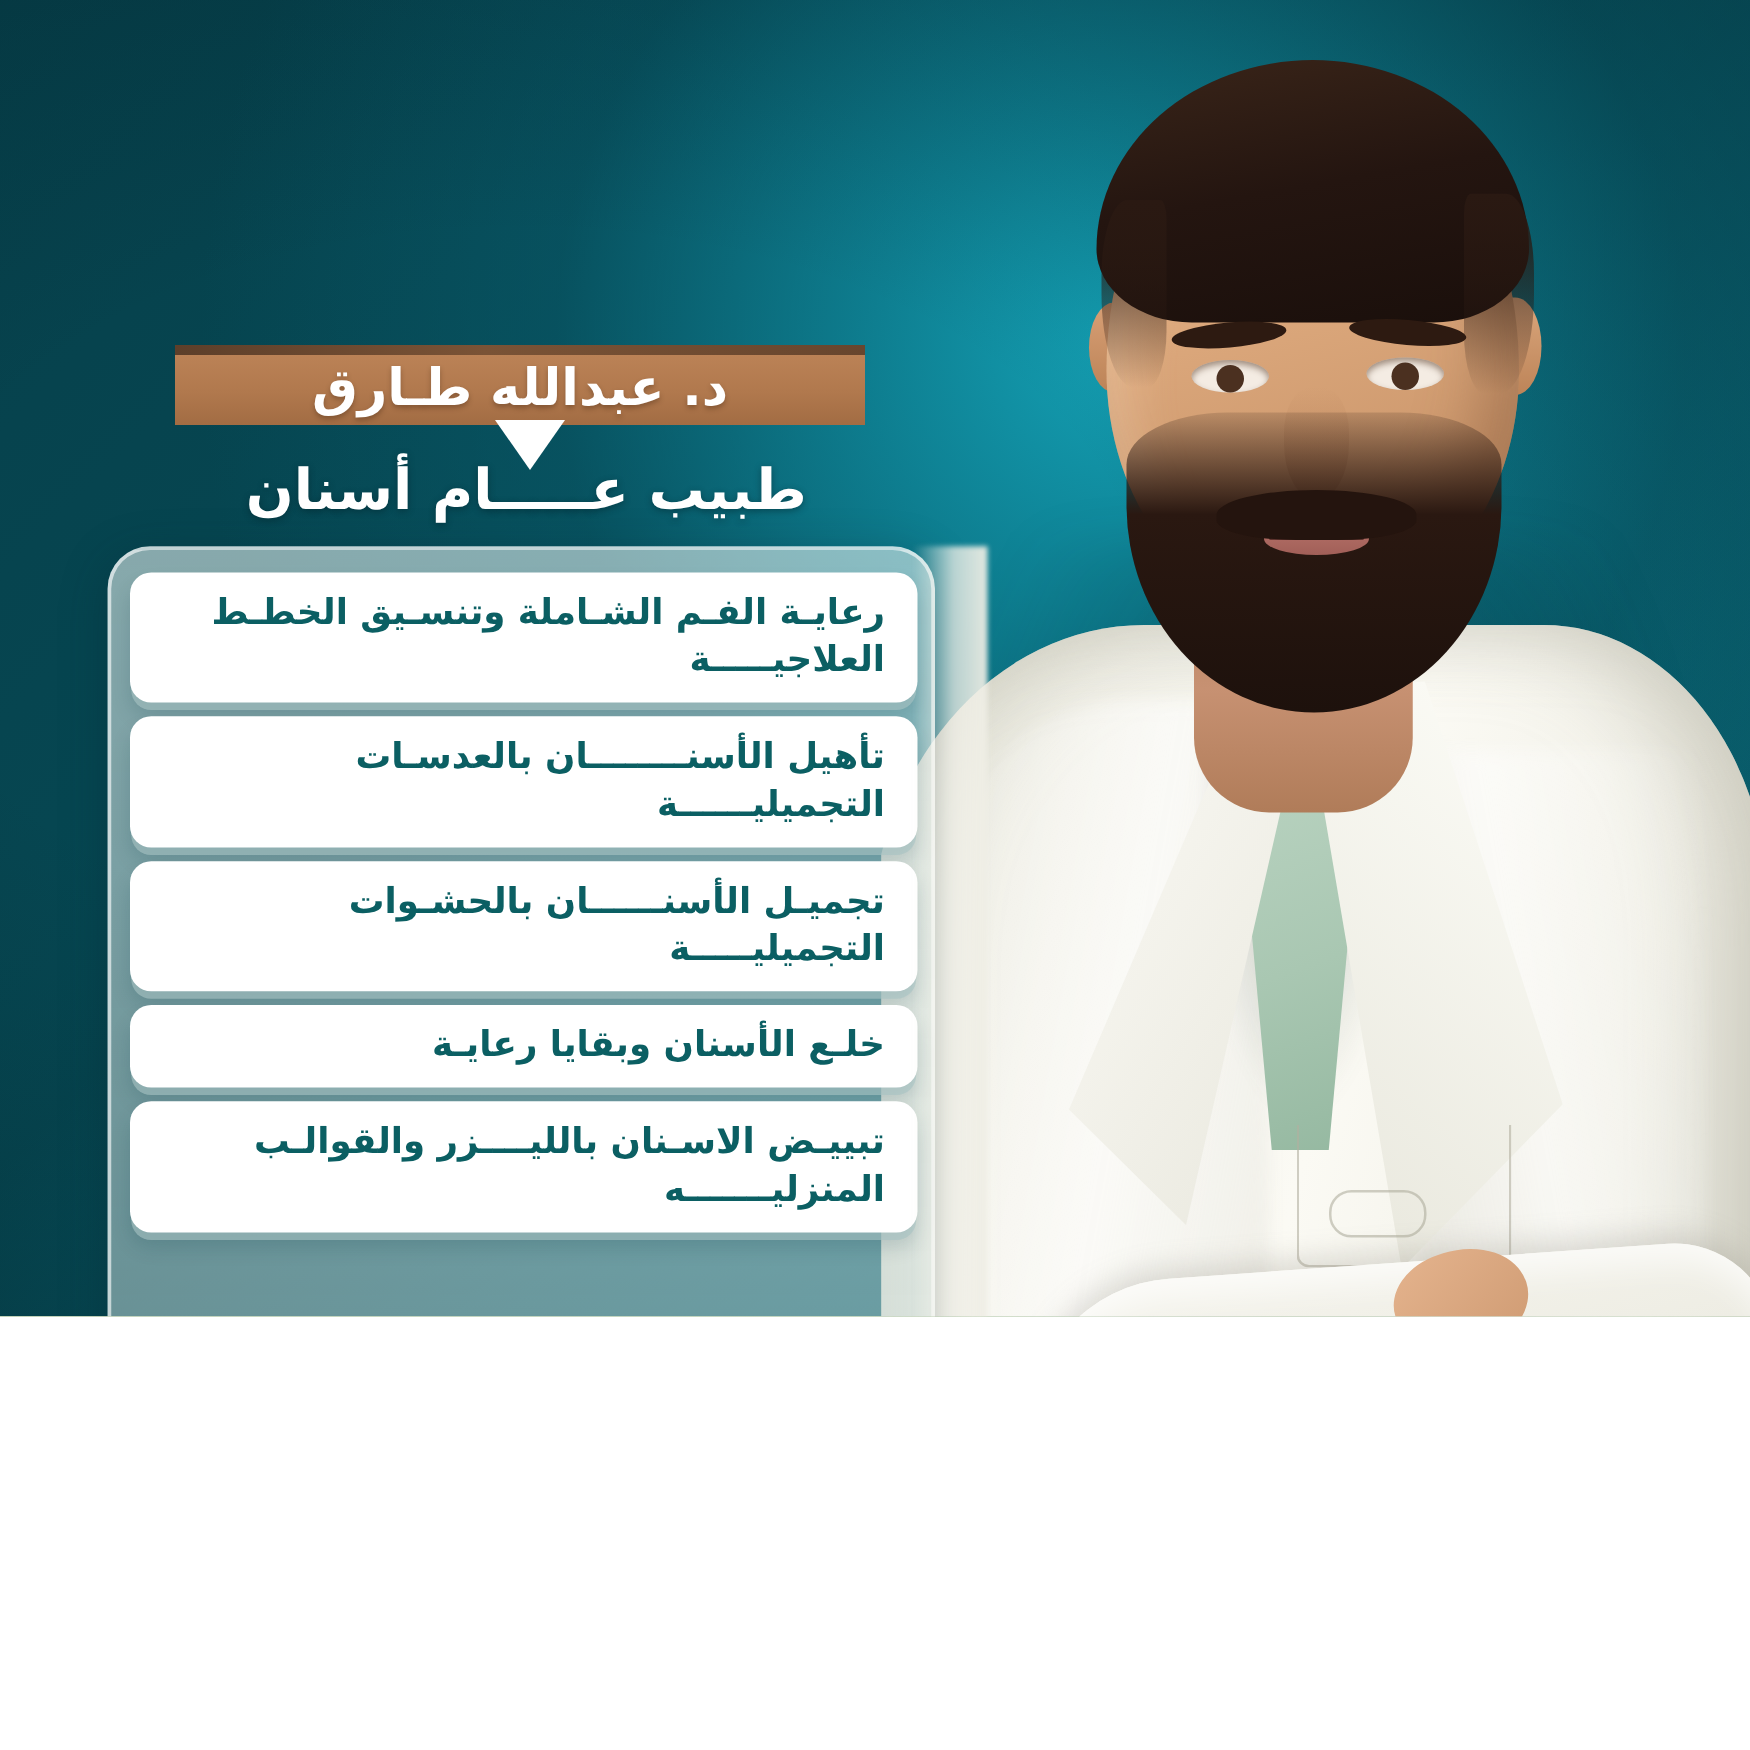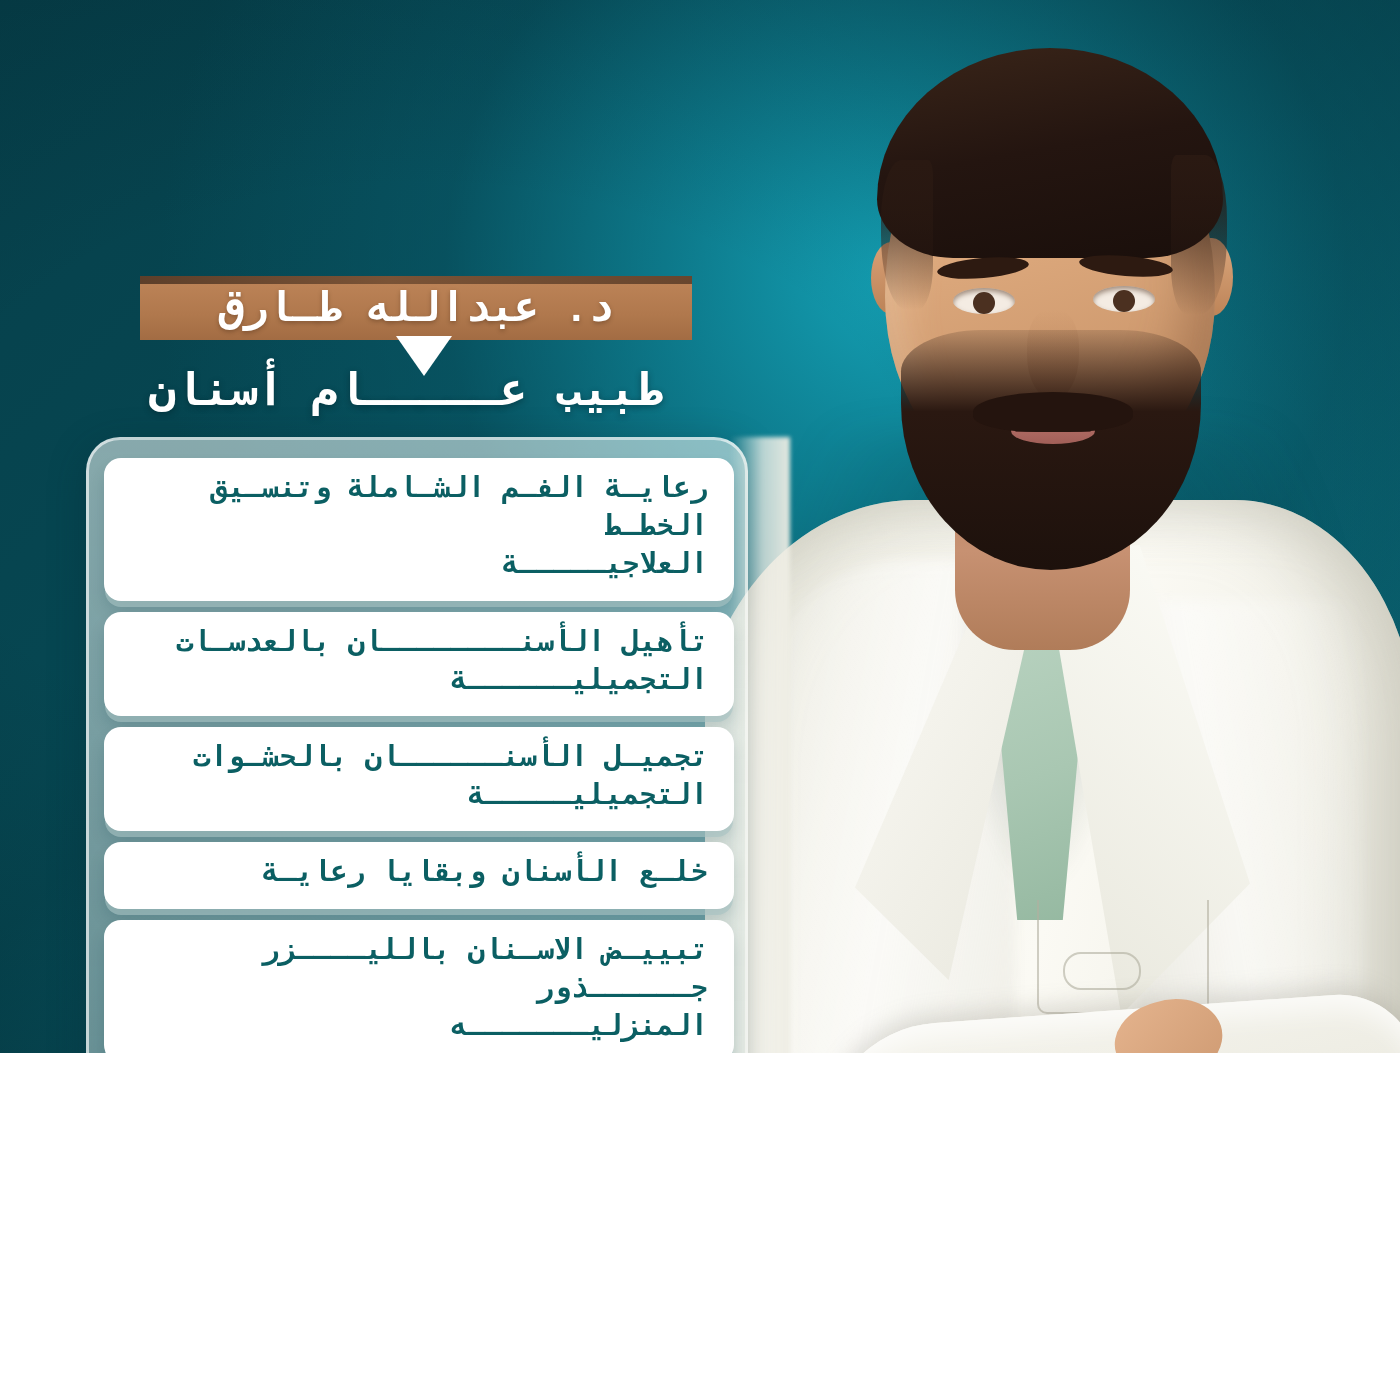--- a/index.html
+++ b/index.html
@@ -3,21 +3,20 @@
 <meta charset="utf-8">
 <style>
   html,body{margin:0;padding:0;}
   body{
     width:1400px;height:1400px;overflow:hidden;
     font-family:"DejaVu Sans","Liberation Sans",sans-serif;
   }
   .poster{
     position:relative;width:1400px;height:1053px;overflow:hidden;
     background:#4d7c0f;
-    font-family:Liberation Mono, monospace;
   }
   
   .bg-base{
     position:absolute;inset:0;
     background:linear-gradient(135deg,#06404b 0%,#064853 38%,#0a6d7d 70%,#0d8496 100%);
   }
   .bg-glow{
     position:absolute;inset:0;
     background:radial-gradient(circle at 64% 26%, #14a0b4 0%, rgba(16,140,160,.75) 18%,
                rgba(9,95,112,.45) 38%, rgba(6,64,75,0) 62%);
@@ -195,21 +194,21 @@
     text-shadow:0 2px 4px rgba(60,35,18,.35);white-space:nowrap;
     line-height:1;padding-bottom:4px;
   }
   .chevron{
     position:absolute;left:396px;top:336px;width:56px;height:40px;
     background:#ffffff;
     clip-path:polygon(0% 0%,100% 0%,50% 100%);
     filter:drop-shadow(0 2px 3px rgba(0,0,0,.25));
   }
   .subtitle{
-    position:absolute;left:120px;top:362px;width:572px;height:58px;
+    position:absolute;left:135px;top:362px;width:572px;height:58px;
     display:flex;align-items:center;justify-content:center;
     color:#ffffff;font-size:45px;font-weight:bold;white-space:nowrap;
     text-shadow:0 2px 6px rgba(0,30,38,.45);
   }
   
   .panel{
     position:absolute;left:86px;top:437px;width:656px;height:860px;
     border-radius:34px;
     background:linear-gradient(180deg, rgba(222,236,234,.60) 0%, rgba(208,226,224,.52) 55%, rgba(196,216,214,.48) 100%);
     border:3px solid rgba(255,255,255,.62);
@@ -315,20 +314,20 @@
 التجميليــــــة</div>
     </div>
     <div class="card">
       <div class="card-text">تجميـل الأسنــــــان  بالحشـوات
 التجميليـــــة</div>
     </div>
     <div class="card">
       <div class="card-text">خلـع الأسنان وبقايا رعايـة</div>
     </div>
     <div class="card">
-      <div class="card-text">تبييـض الاسـنان بالليــــزر جــــــذور
+      <div class="card-text">تبييـض الاسـنان بالليــــزر والقوالـب
 المنزليـــــــه</div>
     </div>
   </div>
 
   <div class="card-clip"></div>
 
 </div>
 
 </body></html>

